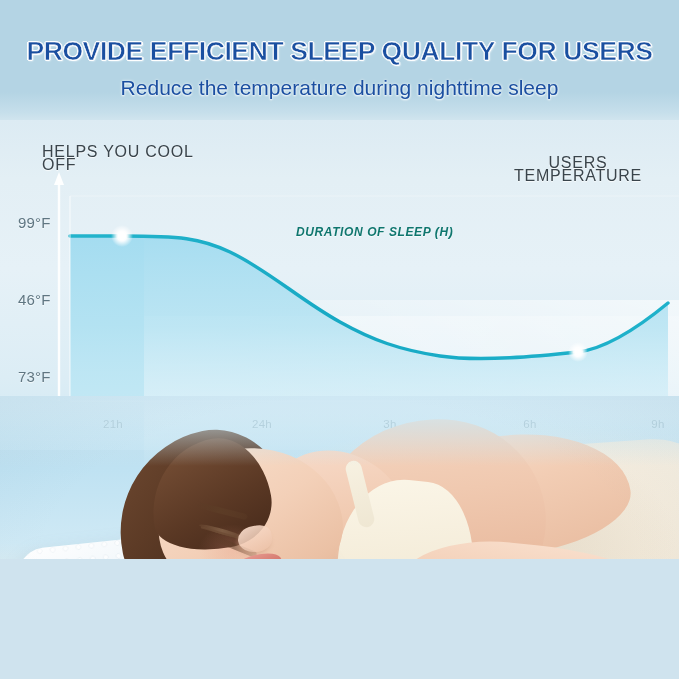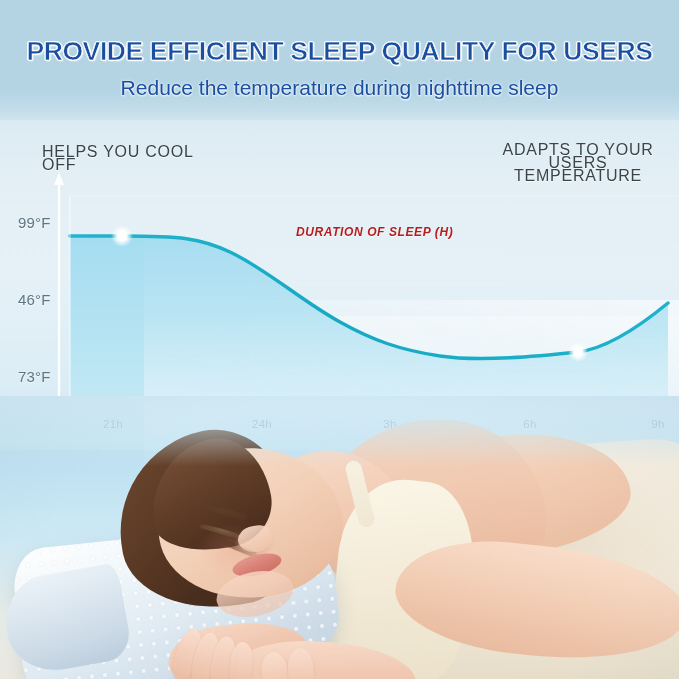--- a/index.html
+++ b/index.html
@@ -2,21 +2,21 @@
 <html><head>
 <meta charset="utf-8">
 <style>
   html,body{margin:0;padding:0;}
   body{
     width:679px;height:679px;overflow:hidden;
     font-family:"Liberation Sans", sans-serif;
     background:#cfe3ee;
   }
   #stage{
-    position:relative;width:679px;height:679px;overflow:hidden;
+    position:relative;width:679px;height:559px;overflow:hidden;
     background:#b6d6e6;
   }
 
   
   #header-band{
     position:absolute;left:0;top:0;width:679px;height:128px;
     background:linear-gradient(180deg,#b4d4e4 0%,#b4d4e4 72%,#c6dfeb 88%,#dbeaf2 100%);
   }
   #headline{
     position:absolute;left:0;top:36px;width:679px;text-align:center;
@@ -60,21 +60,21 @@
     text-align:center;width:40px;
     text-shadow:0 1px 2px rgba(255,255,255,.75);
   }
   .callout-text{
     position:absolute;font-size:16px;color:#39444b;letter-spacing:.75px;
     line-height:12.5px;text-align:center;
     text-shadow:0 1px 1px rgba(255,255,255,.85);
   }
   #series-label{
     position:absolute;font-size:12px;font-style:italic;font-weight:600;
-    color:#b91c1c;letter-spacing:.6px;
+    color:#0f766e;letter-spacing:.6px;
     text-shadow:0 1px 1px rgba(255,255,255,.8);
   }
 
   
   #photo{
     position:absolute;left:0;top:396px;width:679px;height:283px;overflow:hidden;
   }
   #photo-bg{
     position:absolute;inset:0;
     background:
@@ -315,21 +315,20 @@
   <div class="axis-label" style="left:18px;top:368px;">73°F</div>
 
   <div class="x-tick" style="left:93px;top:418px;">21h</div>
   <div class="x-tick" style="left:242px;top:418px;">24h</div>
   <div class="x-tick" style="left:370px;top:418px;">3h</div>
   <div class="x-tick" style="left:510px;top:418px;">6h</div>
   <div class="x-tick" style="left:638px;top:418px;">9h</div>
 
   <div class="callout-text" style="left:42px;top:146px;width:160px;text-align:left;">HELPS YOU COOL OFF</div>
 
-  <div class="callout-text" style="left:498px;top:144px;width:160px;">ADAPTS TO YOUR</div>
   <div class="callout-text" style="left:498px;top:157px;width:160px;">USERS TEMPERATURE</div>
 
   <div id="series-label" style="left:296px;top:225px;">DURATION OF SLEEP (H)</div>
 
   <div id="photo">
     <div id="photo-bg"></div>
 
     <div class="sheet" id="sheet-main"></div>
     <div class="sheet" id="sheet-lower"></div>
     <div id="sheet-shadow"></div>

